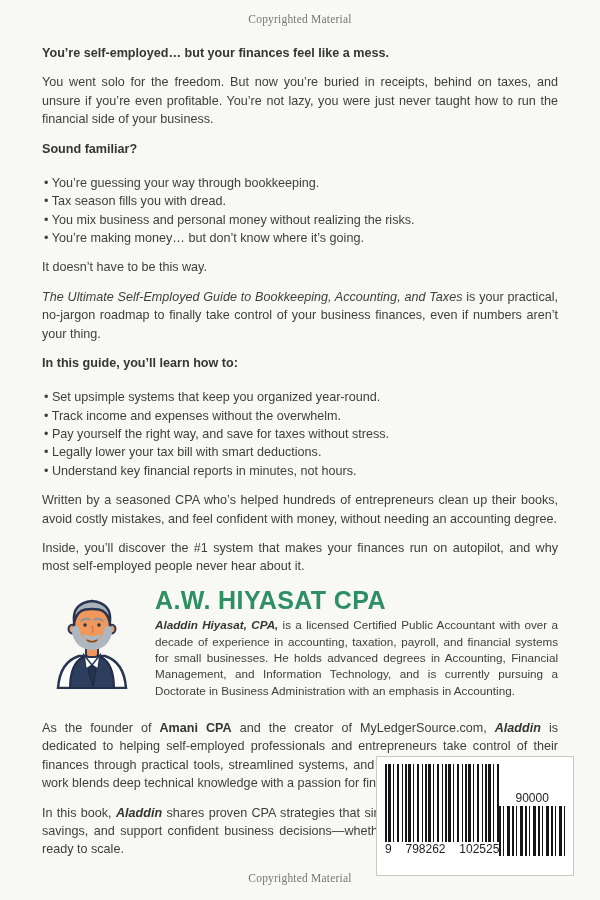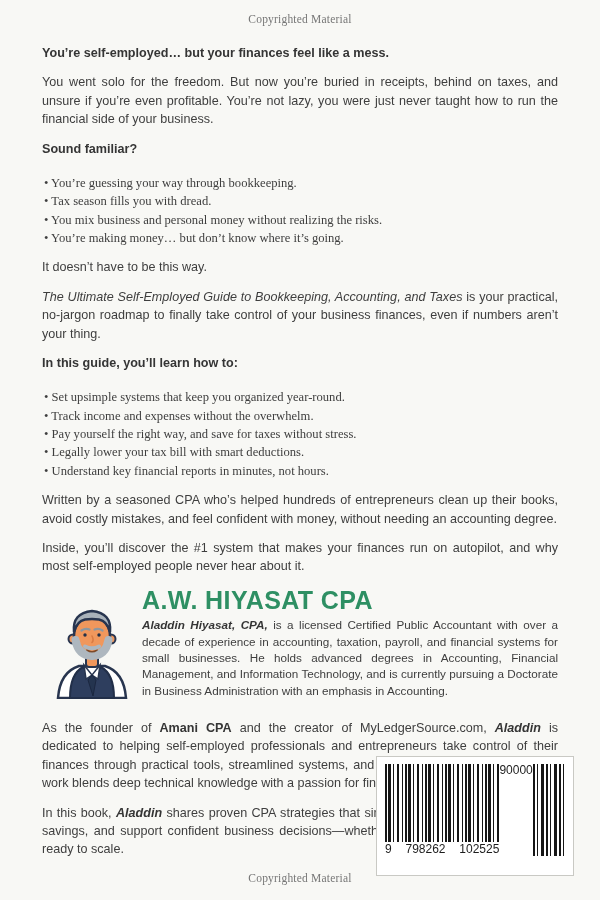--- a/index.html
+++ b/index.html
@@ -15,24 +15,24 @@
   }
   .copyright.top{top:13px;}
   .copyright.bottom{bottom:16px;}
   .content{
     position:absolute;left:42px;right:42px;top:44px;
     font-size:12.6px;line-height:1.46;
   }
   .content p{margin:0 0 11px;}
   .b{font-weight:700;color:#353535;}
   .just{text-align:justify;}
-  ul.bullets{list-style:none;margin:16px 0 11px;padding:0;font-family:Liberation Serif, serif;}
+  ul.bullets{list-style:none;margin:16px 0 11px;padding:0;}
   ul.bullets li{padding-left:2px;}
   ul.bullets li::before{content:"• ";color:#3e3e3e;}
-  .author-row{display:flex;margin:3px 0 9px;align-items:center;}
+  .author-row{display:flex;gap:13px;margin:3px 0 9px;align-items:flex-start;}
   .avatar-wrap{width:100px;height:102px;flex:0 0 auto;}
   .author-col{flex:1;min-width:0;}
   .author-name{
     font-size:25px;font-weight:700;color:#2e8f63;
     letter-spacing:.4px;margin:0 0 3px;line-height:1.1;
   }
   .bio{font-size:11.7px;line-height:1.4;text-align:justify;margin:0;}
   .barcode-box{
     position:absolute;left:376px;top:756px;width:198px;height:120px;
     background:#ffffff;border:1px solid #c9c9c4;box-sizing:border-box;
@@ -45,21 +45,21 @@
     flex:1;
     background:repeating-linear-gradient(90deg,
       #161616 0 2px,#ffffff 2px 3px,#161616 3px 6px,#ffffff 6px 8px,
       #161616 8px 9px,#ffffff 9px 12px,#161616 12px 14px,#ffffff 14px 17px,
       #161616 17px 18px,#ffffff 18px 20px);
   }
   .digits{
     font-size:12px;color:#1d1d1d;display:flex;justify-content:space-between;
     padding-top:1px;line-height:1.1;
   }
-  .supp-col{width:70px;display:flex;flex-direction:row;}
+  .supp-col{width:70px;display:flex;flex-direction:column;margin-top:28px;}
   .supp-code{font-size:12px;text-align:center;color:#1d1d1d;line-height:1.1;margin-bottom:1px;}
   .supp-bars{
     flex:1;
     background:repeating-linear-gradient(90deg,
       #161616 0 2px,#ffffff 2px 4px,#161616 4px 5px,#ffffff 5px 8px,
       #161616 8px 11px,#ffffff 11px 13px);
   }
 </style>
 </head>
 <body>

